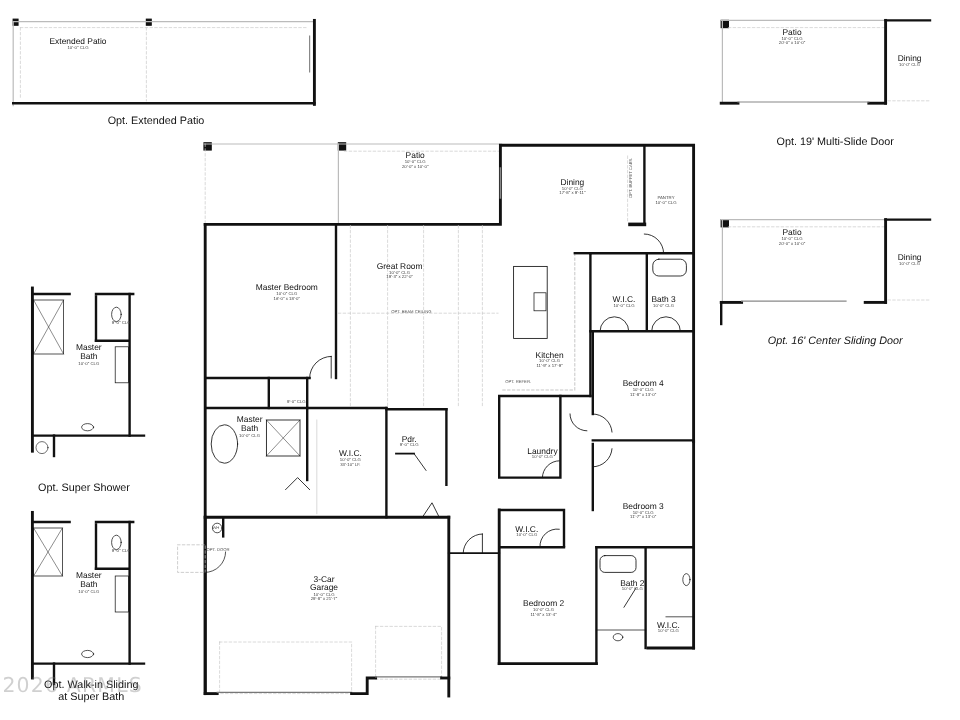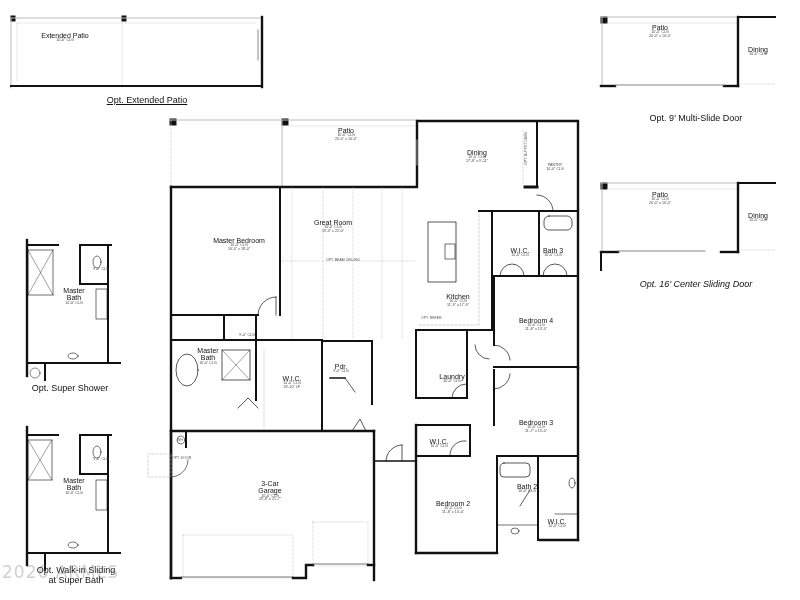--- a/index.html
+++ b/index.html
@@ -204,32 +204,32 @@
       <ellipse cx="73" cy="545" rx="5" ry="3" stroke-width=".6"></ellipse>
       <line x1="45" y1="553" x2="45" y2="570" stroke-width="2"></line>
     </g>
   </g>
 </svg>
 
 <div class="room" style="left:65px;top:32px;">
   <span class="n">Extended Patio</span>
   <span class="d">10'-0" CLG</span>
 </div>
-<div class="caption" style="left:147px;top:95px;text-decoration:underline;">Opt. Extended Patio</div>
+<div class="caption" style="left:130px;top:95px;">Opt. Extended Patio</div>
 
 <div class="room" style="left:660px;top:24px;">
   <span class="n">Patio</span>
   <span class="d">10'-0" CLG</span>
   <span class="d">20'-0" x 10'-0"</span>
 </div>
 <div class="room" style="left:758px;top:46px;">
   <span class="n">Dining</span>
   <span class="d">10'-0" CLG</span>
 </div>
-<div class="caption" style="left:696px;top:113px;">Opt. 9' Multi-Slide Door</div>
+<div class="caption" style="left:696px;top:113px;">Opt. 19' Multi-Slide Door</div>
 
 <div class="room" style="left:660px;top:191px;">
   <span class="n">Patio</span>
   <span class="d">10'-0" CLG</span>
   <span class="d">20'-0" x 10'-0"</span>
 </div>
 <div class="room" style="left:758px;top:212px;">
   <span class="n">Dining</span>
   <span class="d">10'-0" CLG</span>
 </div>
@@ -330,21 +330,21 @@
   <span class="d">10'-0" CLG</span>
 </div>
 
 <div class="room" style="left:74px;top:287px;">
   <span class="n" style="width:24px;white-space:normal;margin:0 auto;">Master Bath</span>
   <span class="d">10'-0" CLG</span>
 </div>
 <div class="room" style="left:101px;top:268px;">
   <span class="d">9'-0" CLG</span>
 </div>
-<div class="caption" style="left:70px;top:383px;">Opt. Super Shower</div>
+<div class="caption" style="left:70px;top:401px;">Opt. Super Shower</div>
 
 <div class="room" style="left:74px;top:477px;">
   <span class="n" style="width:24px;white-space:normal;margin:0 auto;">Master Bath</span>
   <span class="d">10'-0" CLG</span>
 </div>
 <div class="room" style="left:101px;top:458px;">
   <span class="d">9'-0" CLG</span>
 </div>
 <div class="caption" style="left:76px;top:565px;line-height:1.15;">
   <span>Opt. Walk-in Sliding</span><br>

